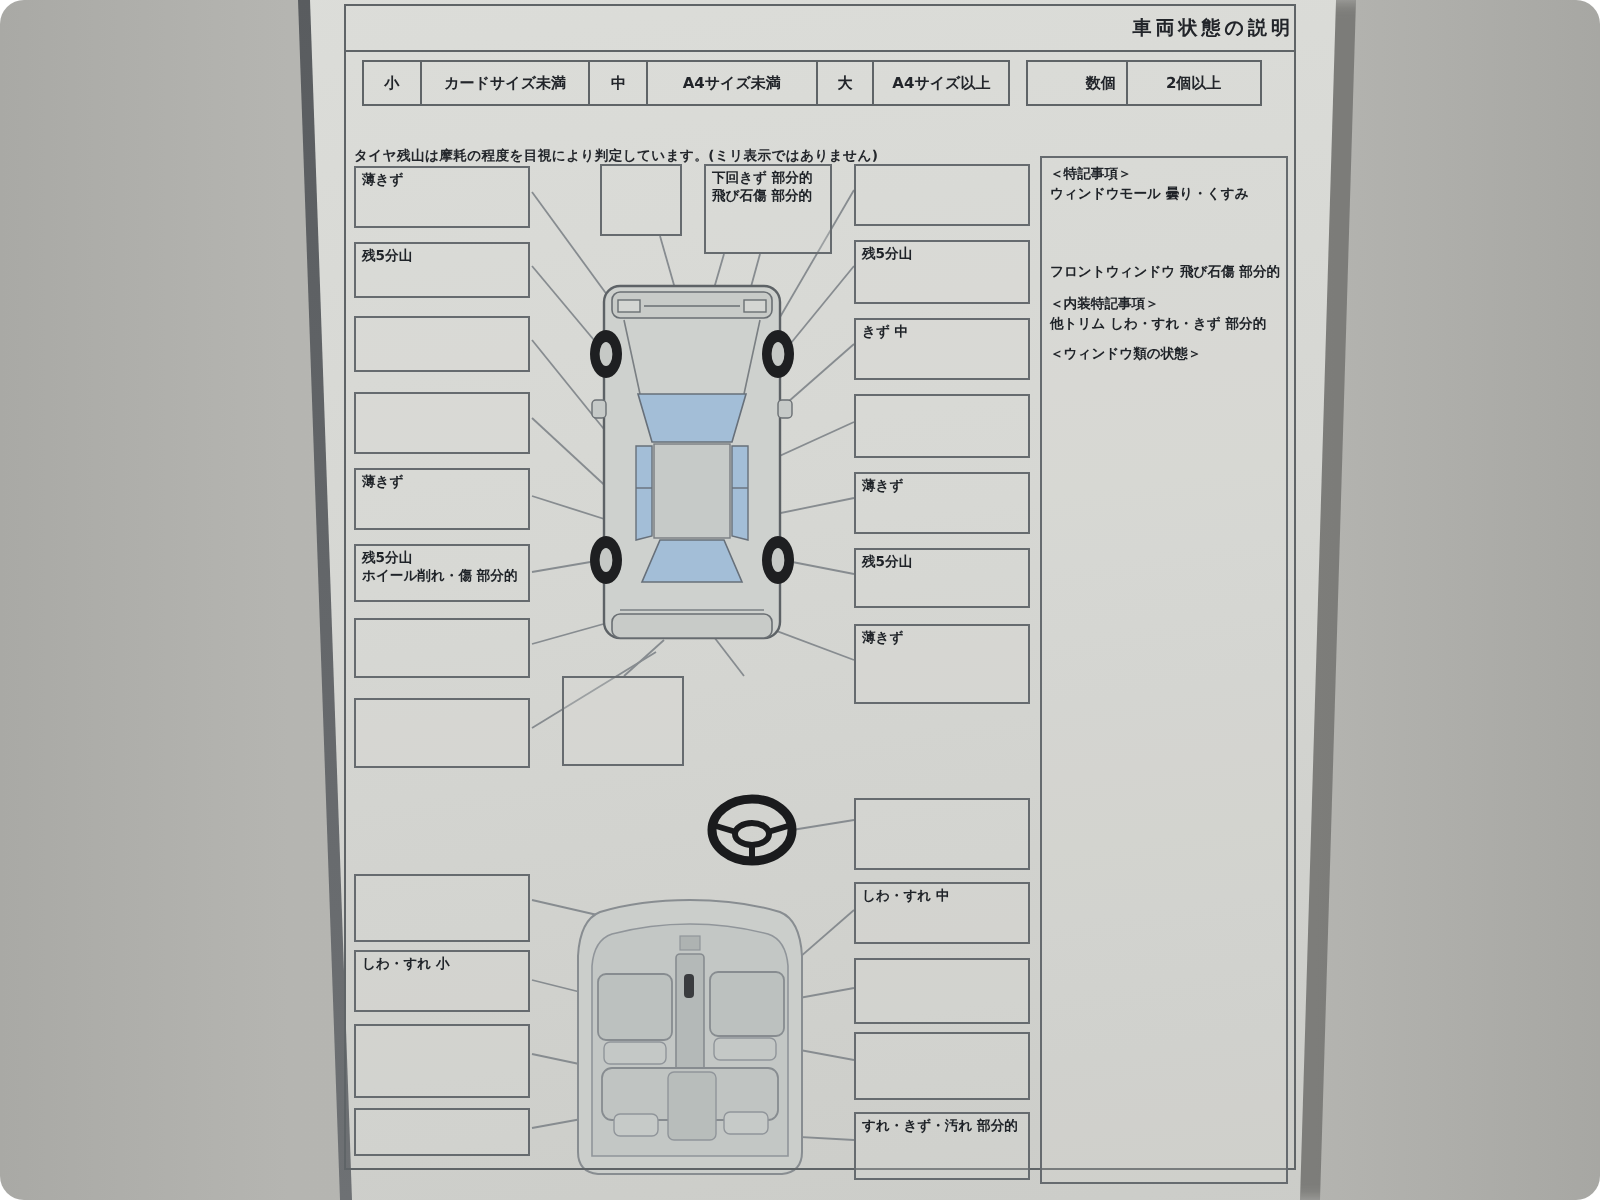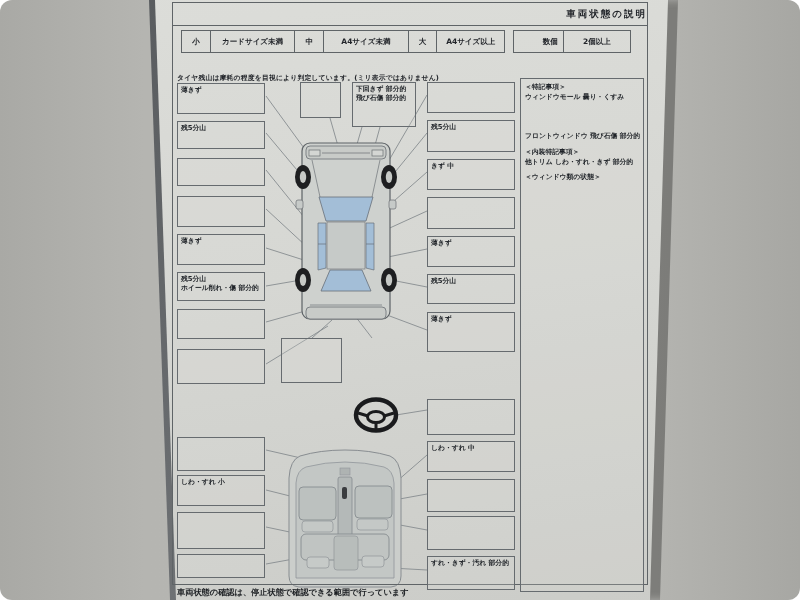--- a/index.html
+++ b/index.html
@@ -185,14 +185,13 @@
 
   <div class="abs panel">
     <div class="ln" style="top:3px;">＜特記事項＞</div>
     <div class="ln" style="top:13px;">ウィンドウモール 曇り・くすみ</div>
     <div class="ln" style="top:60px;margin-top:33px;">＜ウィンドウ類の状態＞</div>
     <div class="ln" style="top:52px;">フロントウィンドウ 飛び石傷 部分的</div>
     <div class="ln" style="top:68px;">＜内装特記事項＞</div>
     <div class="ln" style="top:78px;">他トリム しわ・すれ・きず 部分的</div>
   </div>
 
-  <div class="abs footer">車両状態の確認は、停止状態で確認できる範囲で行っています</div>
 </div>
 
 </body></html>

